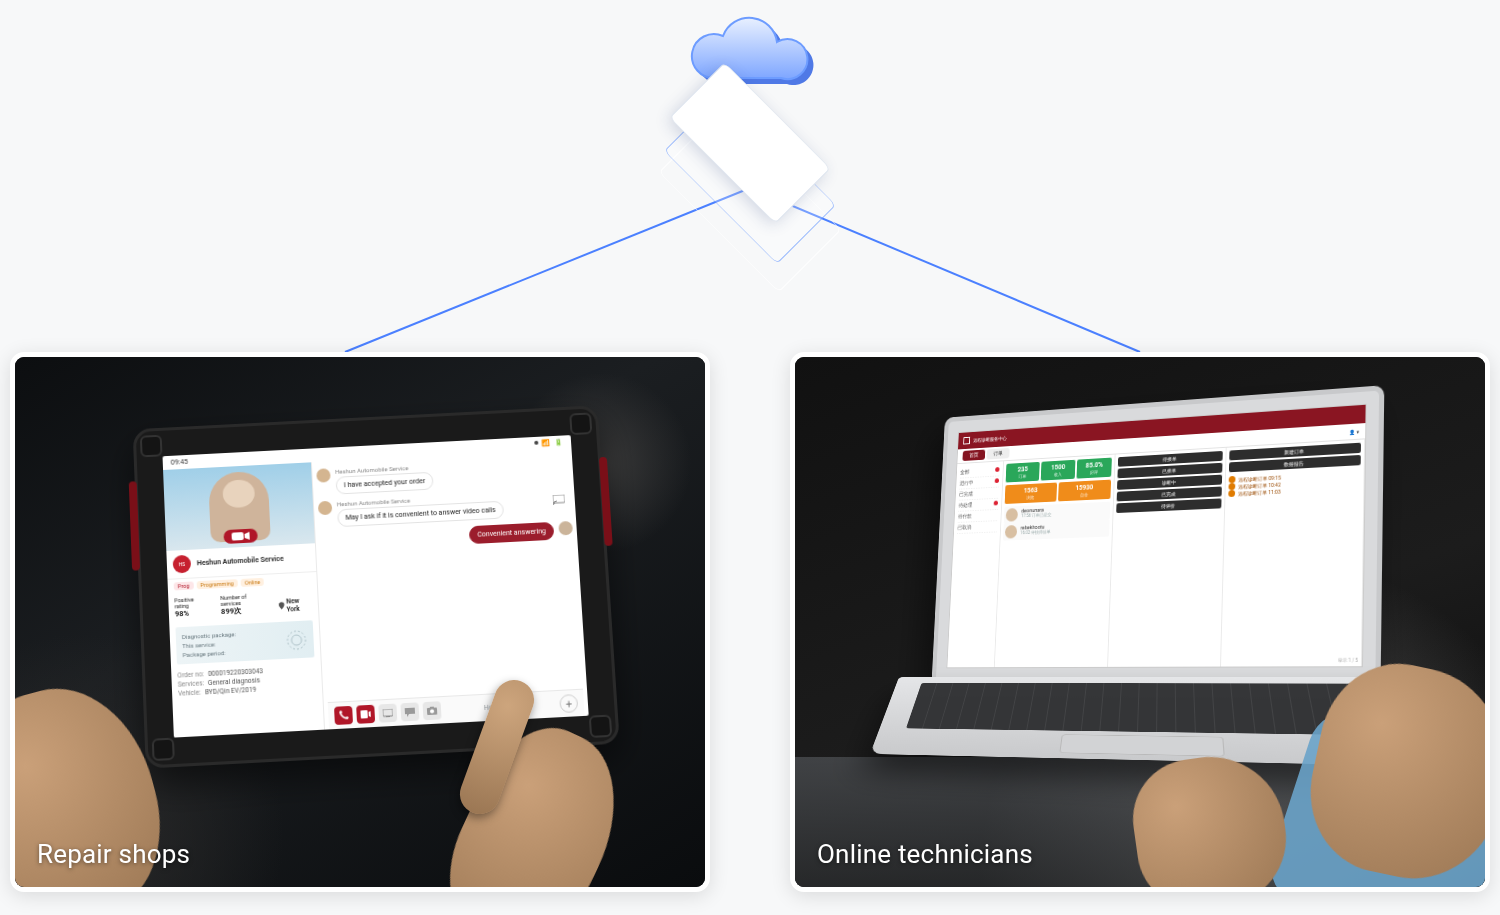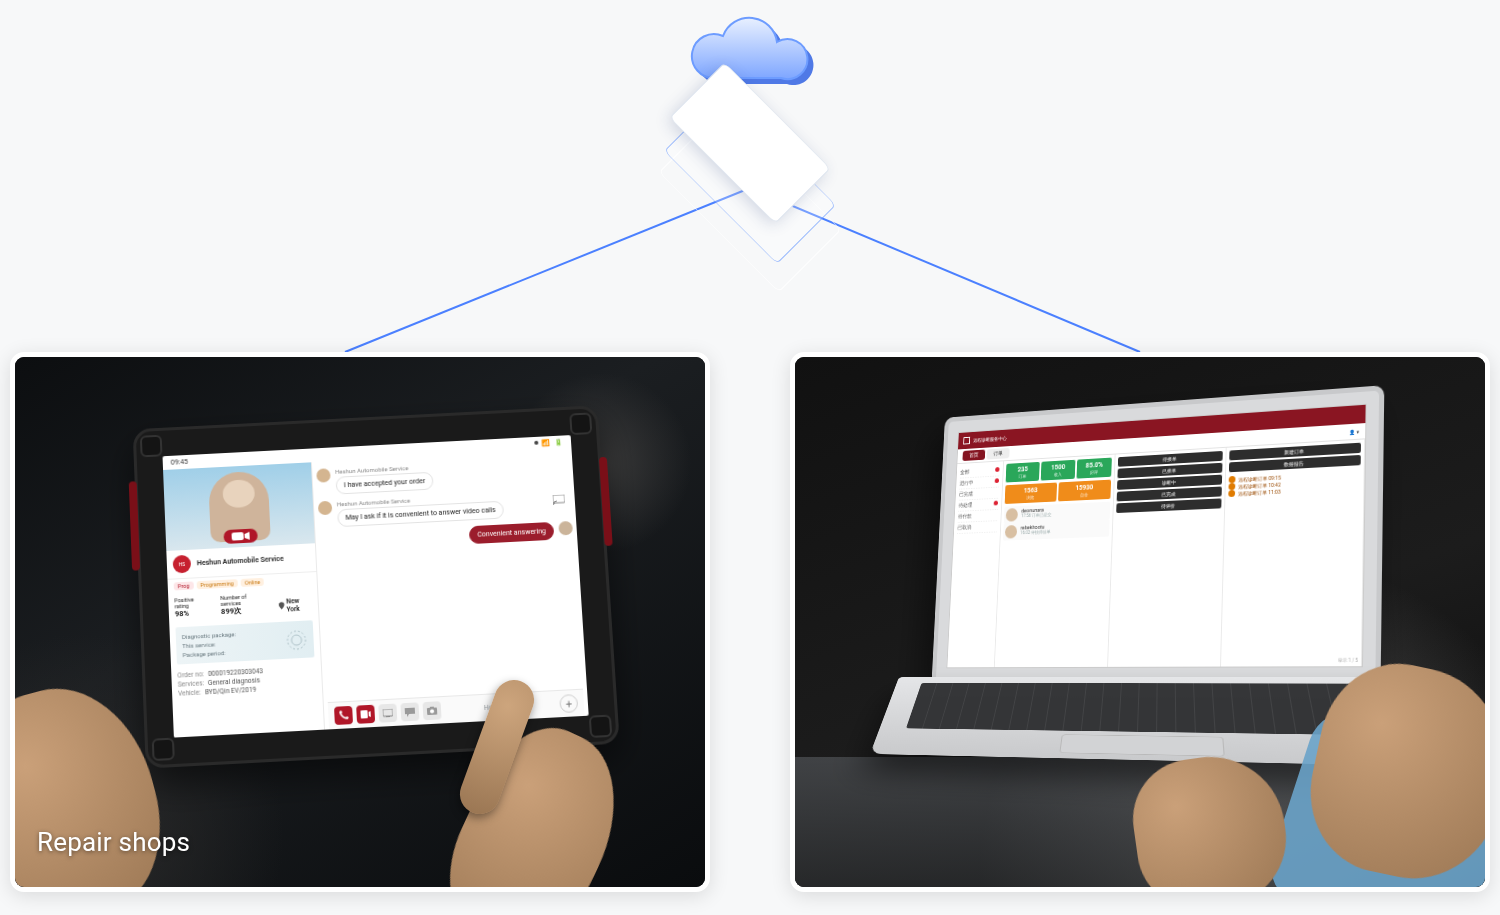--- a/index.html
+++ b/index.html
@@ -54,21 +54,21 @@
     border: 5px solid #ffffff;
     box-shadow: 0 4px 20px rgba(0,0,0,.12);
     overflow: hidden;
   }
   .card.left { left: 10px; top: 352px; }
   .card.right { left: 790px; top: 352px; }
 
   .caption {
     position: absolute;
     left: 22px;
-    bottom: 30px;
+    bottom: 18px;
     color: #ffffff;
     font-size: 26px;
     font-weight: 400;
     text-shadow: 0 1px 4px rgba(0,0,0,.5);
     letter-spacing: .2px;
   }
 
   
   .engine-bg {
     position:absolute; inset:0;
@@ -508,14 +508,15 @@
       <div class="base">
           <div class="keys"></div>
           <div class="trackpad"></div>
         </div>
     </div>
 
     <div class="sleeve"></div>
     <div class="hand r1"></div>
     <div class="hand r2"></div>
 
+    <div class="caption">Online technicians</div>
   </div>
 </div>
 
 </body></html>

